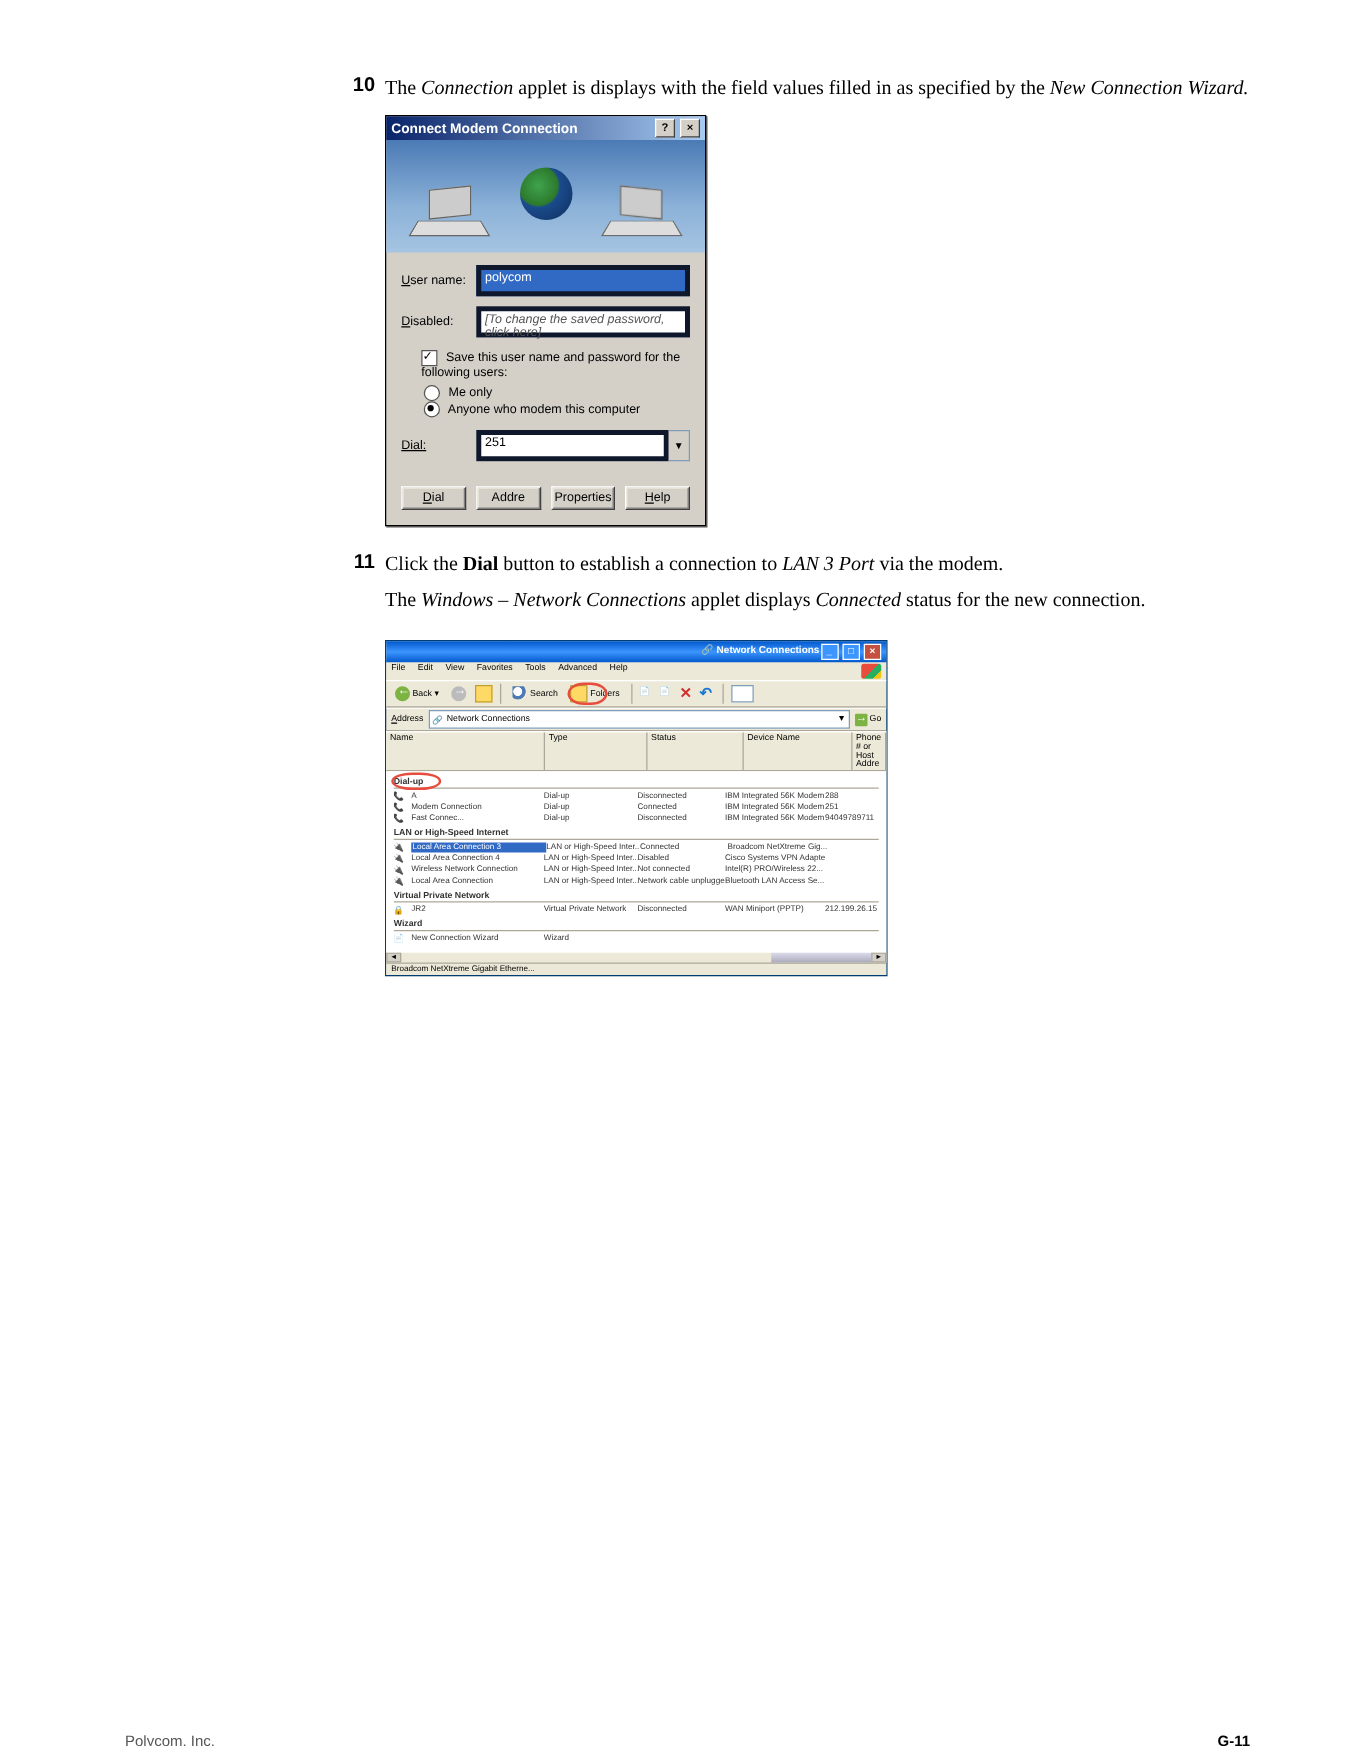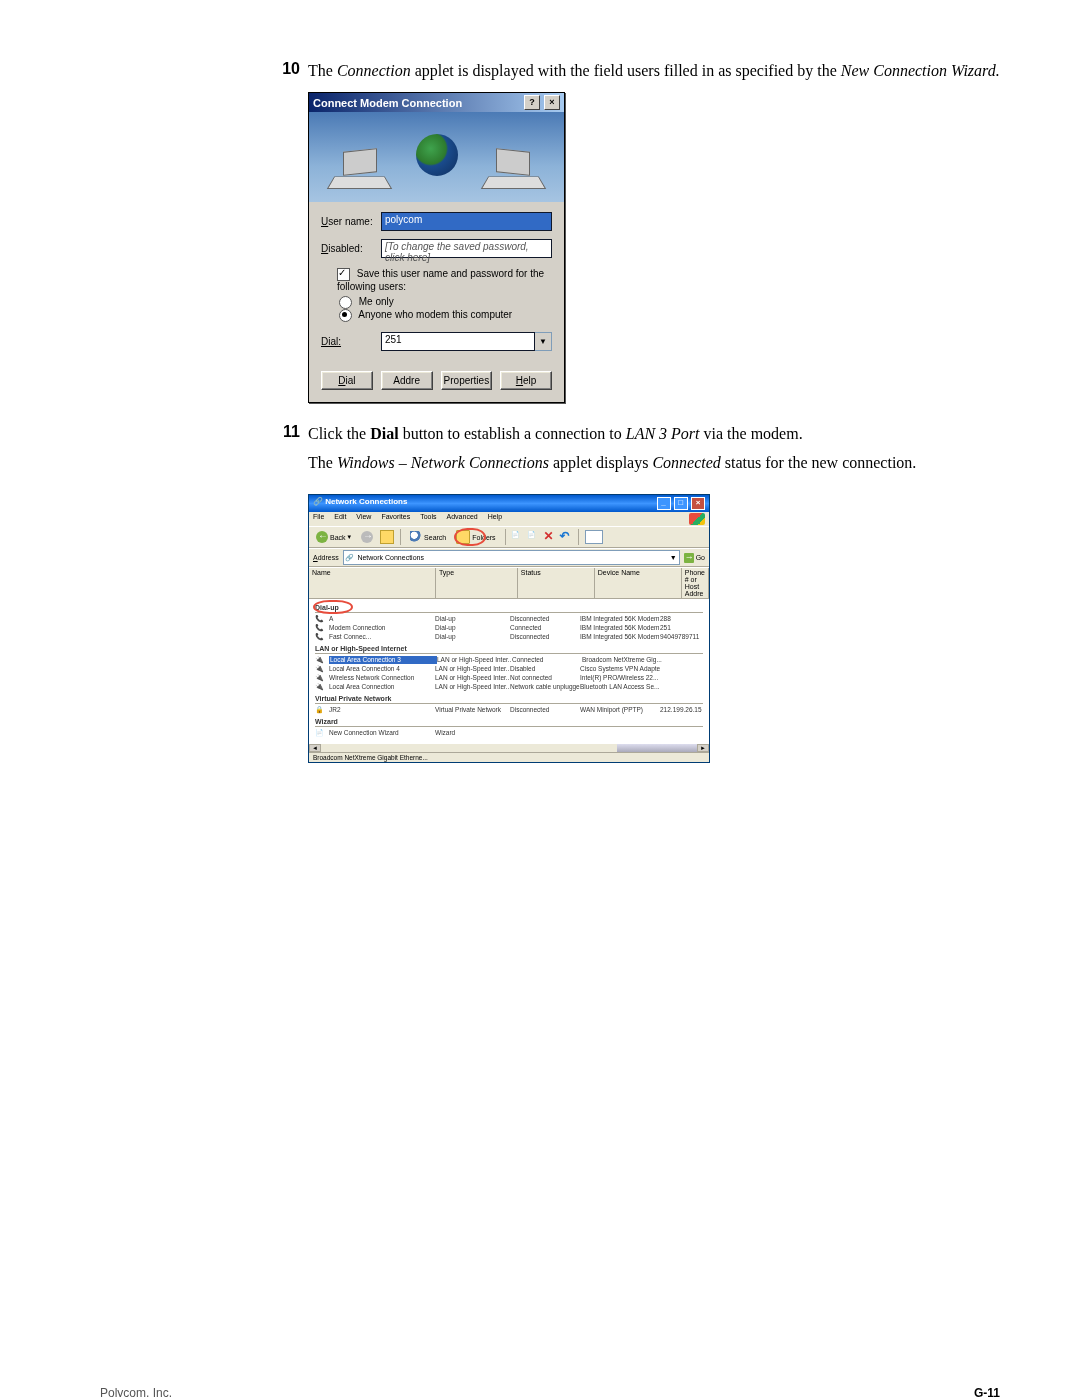--- a/index.html
+++ b/index.html
@@ -135,21 +135,21 @@
     align-items: center;
     margin-bottom: 8px;
   }
   .lbl {
     width: 60px;
     font-size: 10px;
   }
   .underline-first::first-letter { text-decoration: underline; }
   .tf {
     flex: 1;
-    border: 1px solid #0f172a;
+    border: 4px solid #0f172a;
     background: #fff;
     font-size: 10px;
     padding: 1px 3px;
     height: 15px;
     font-family: Tahoma, Arial, sans-serif;
   }
   .tf.sel { background: #316ac5; color: #fff; }
   .tf.ph { color: #555; font-style: italic; }
   .chk-row {
     font-size: 10px;
@@ -230,21 +230,21 @@
     font-family: Tahoma, Arial, sans-serif;
     font-size: 7px;
   }
   .nc-title {
     background: linear-gradient(to bottom, #0058cc, #3d95ff 50%, #0058cc);
     color:#fff;
     font-size:8px;
     font-weight:bold;
     padding:2px 4px;
     display:flex;
-    justify-content:space-between;
+    justify-content:flex-end;
   }
   .nc-title-btns span {
     display:inline-block;
     width:12px; height:11px;
     background:#c55040;
     border:1px solid #fff;
     margin-left:1px;
     text-align:center;
     line-height:10px;
     font-size:8px;
@@ -423,21 +423,21 @@
 <body>
 
 <div class="page">
 
   <div class="content">
 
     
     <div class="step">
       <div class="step-num">10</div>
       <div class="step-body">
-        <span>The </span><span class="italic">Connection</span><span> applet is displayed with the field users filled in as specified by the </span><span class="italic">New Connection Wizard.</span>
+        <span>The </span><span class="italic">Connection</span><span> applet is displays with the field values filled in as specified by the </span><span class="italic">New Connection Wizard.</span>
       </div>
     </div>
 
     
     <div class="dialog">
       <div class="dialog-title">
         <span>Connect Modem Connection</span>
         <span class="dialog-title-buttons">
           <span>?</span>
           <span>×</span>

